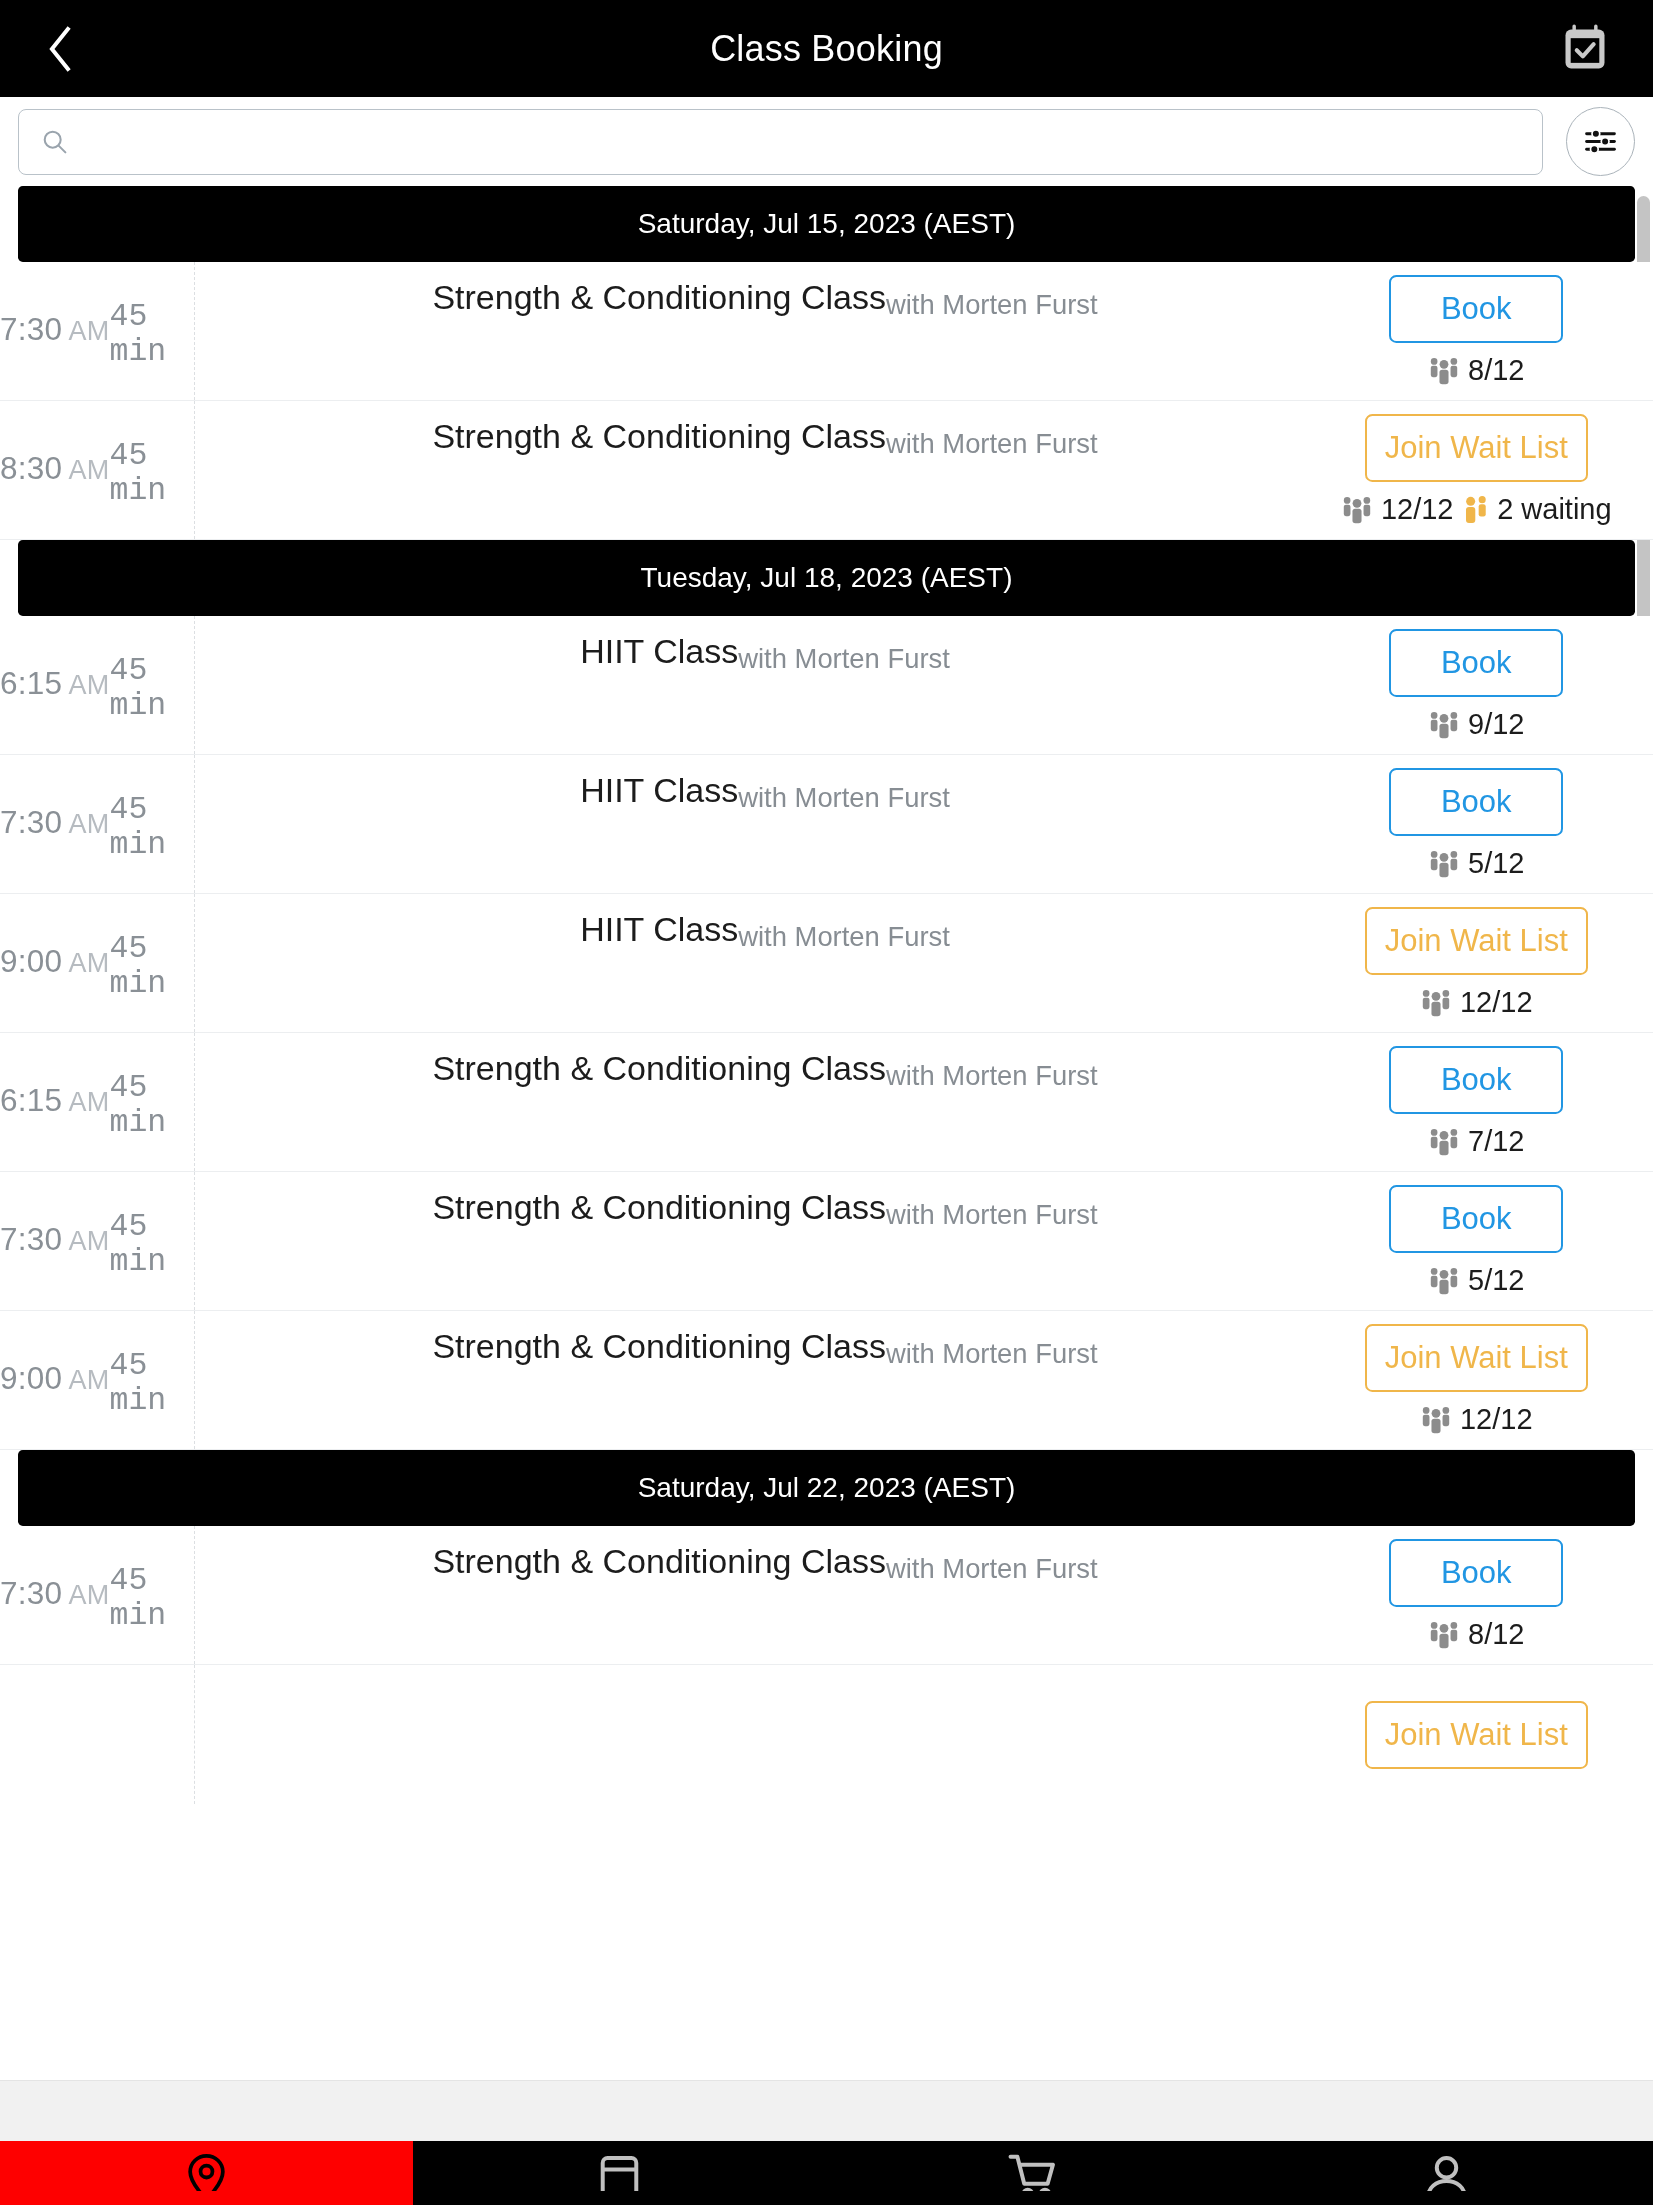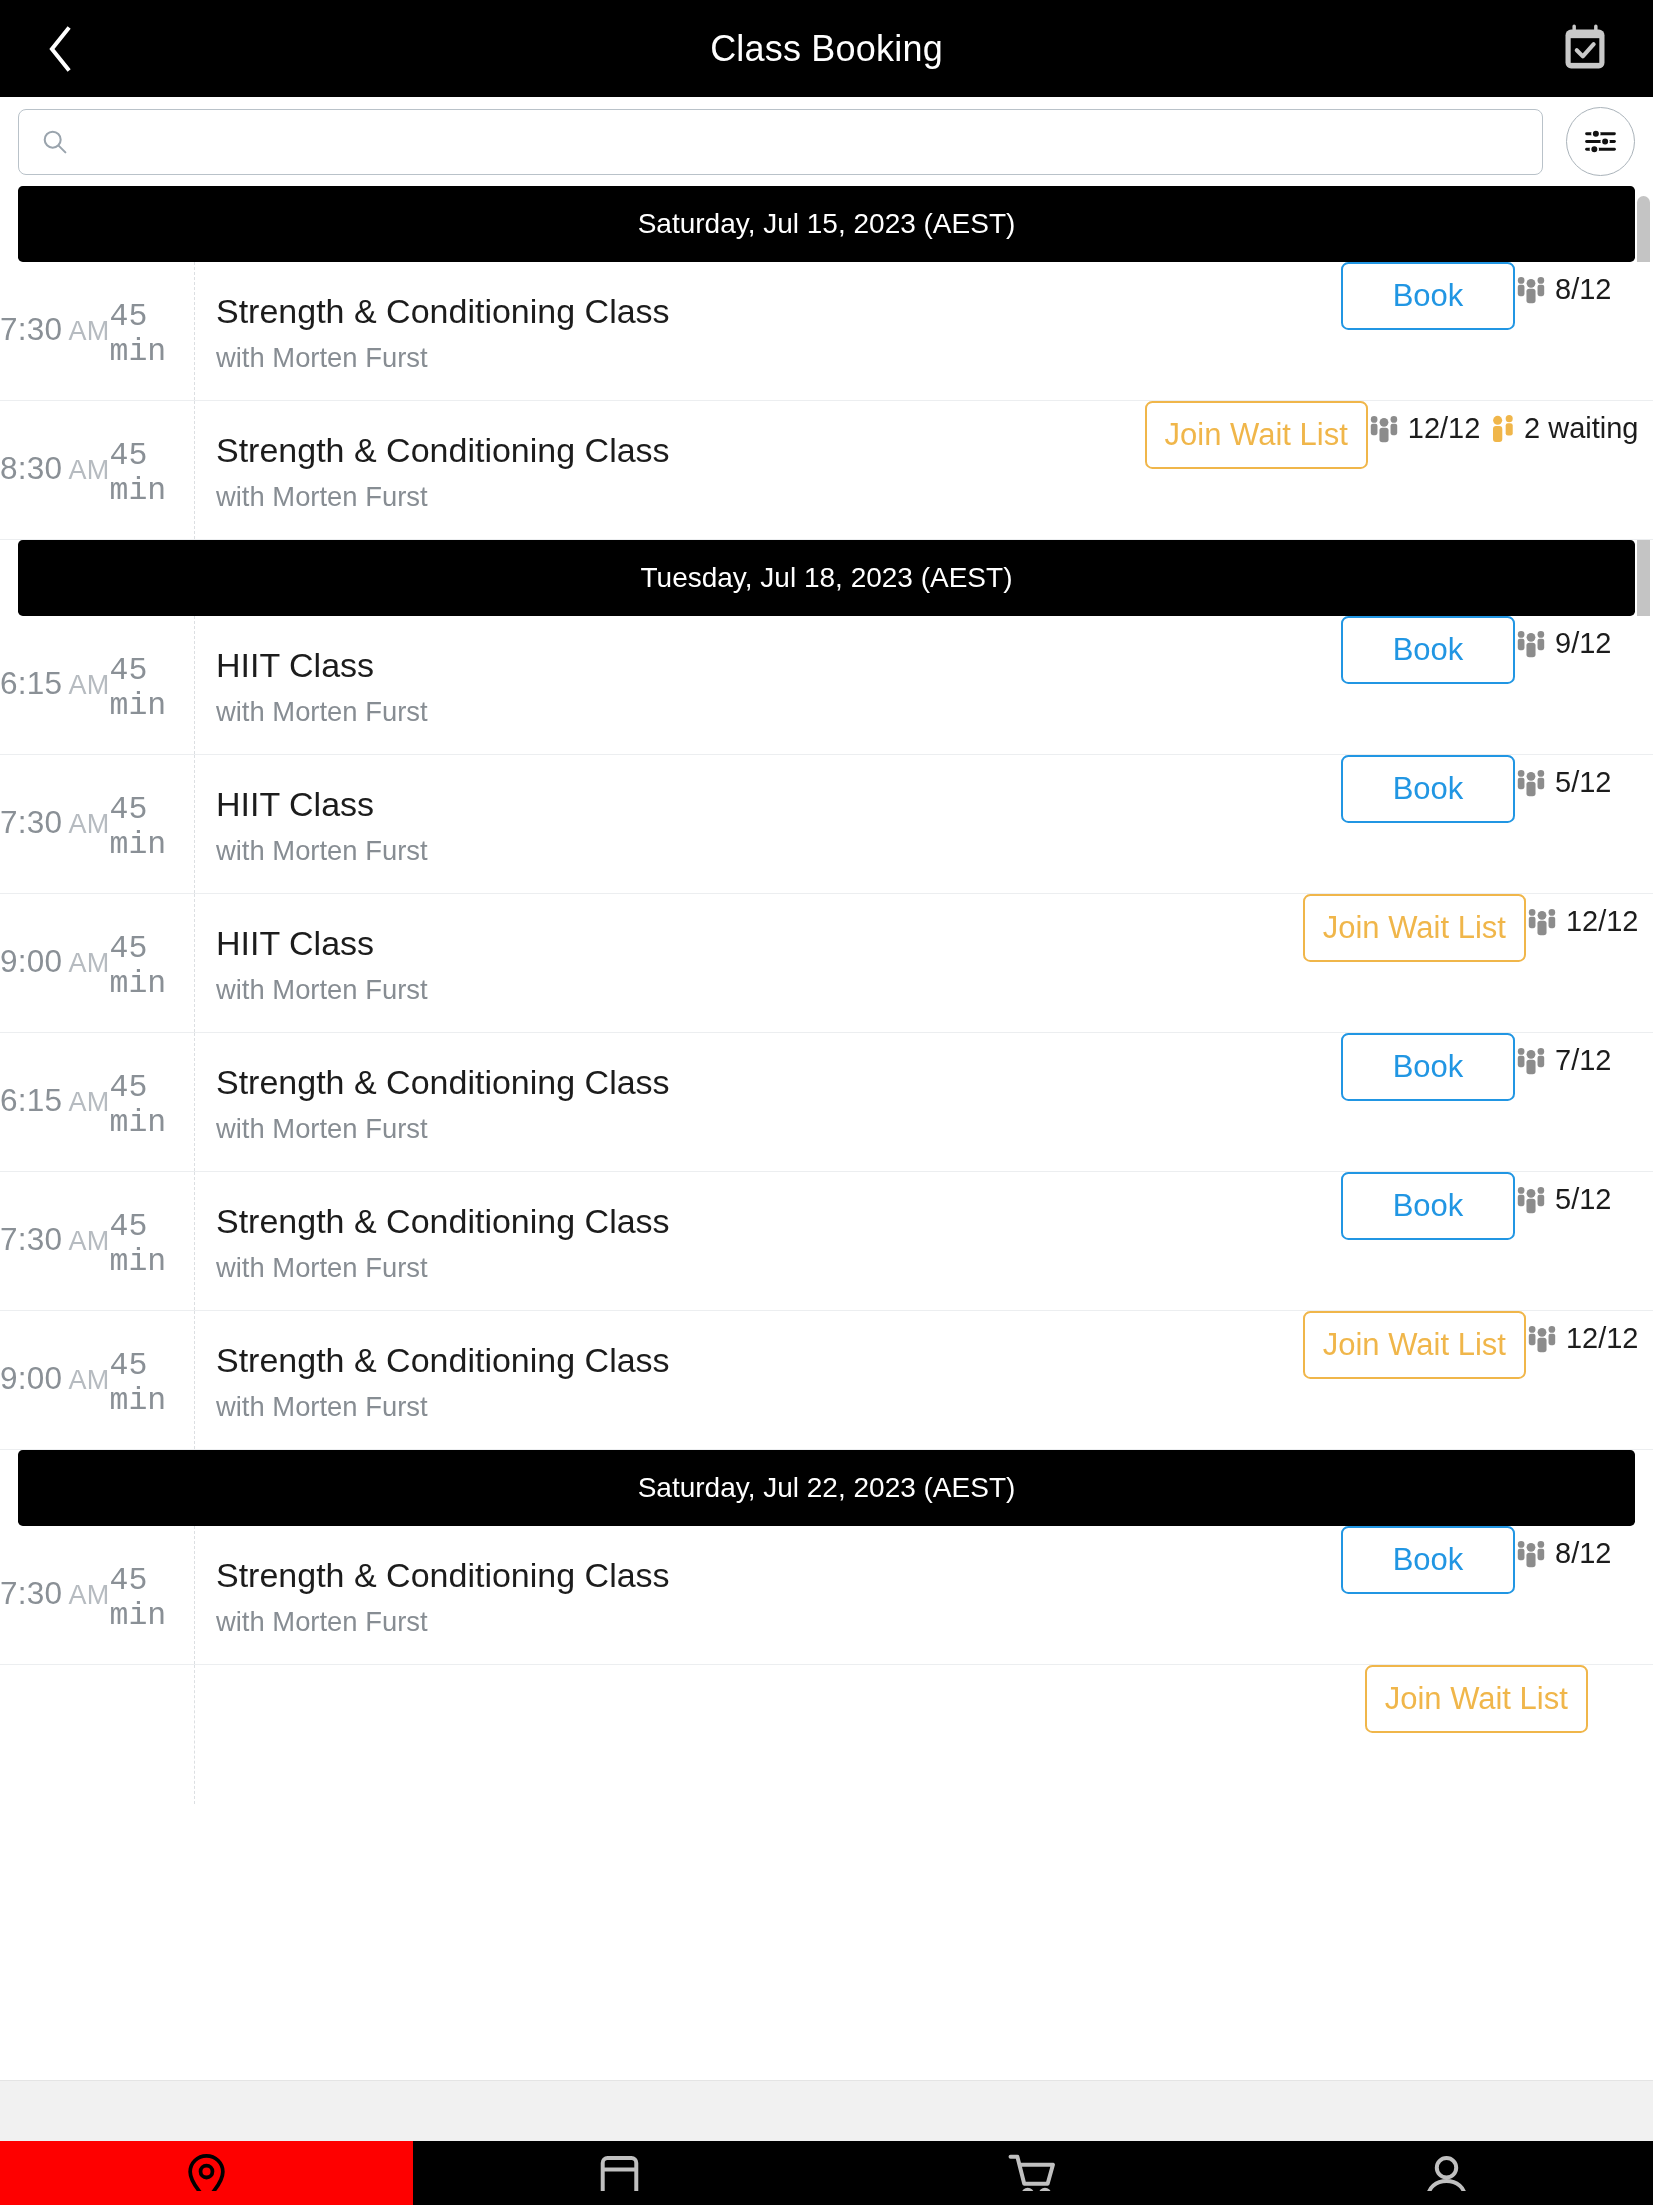--- a/index.html
+++ b/index.html
@@ -158,41 +158,41 @@
   .time-dur {
     font-size: 31.5px;
     color: #8a9096;
     margin-top: 9.7px;
     font-family: Liberation Mono, monospace;
   }
 
   .row-info {
     flex: 1 1 auto;
     display: flex;
-    flex-direction: column;
-    justify-content: center;
-    padding: 4px 0 0 21px;
+    flex-direction: row;
+    justify-content: center;
+    padding: 16px 0 0 21px;
   }
   .class-name {
     font-size: 34px;
     color: #1c1c1c;
     font-weight: 400;
     line-height: 1.12;
   }
   .class-instructor {
     font-size: 27.4px;
     color: #878d93;
     margin-top: 11.3px;
   }
 
   .row-action {
     flex: 0 0 339px;
     display: flex;
-    flex-direction: row;
-    align-items: flex-start;
+    flex-direction: column;
+    align-items: center;
     justify-content: center;
     padding-right: 14.5px;
   }
   .btn {
     min-width: 174px;
     height: 68px;
     border-radius: 7.3px;
     background: #ffffff;
     display: flex;
     align-items: center;

